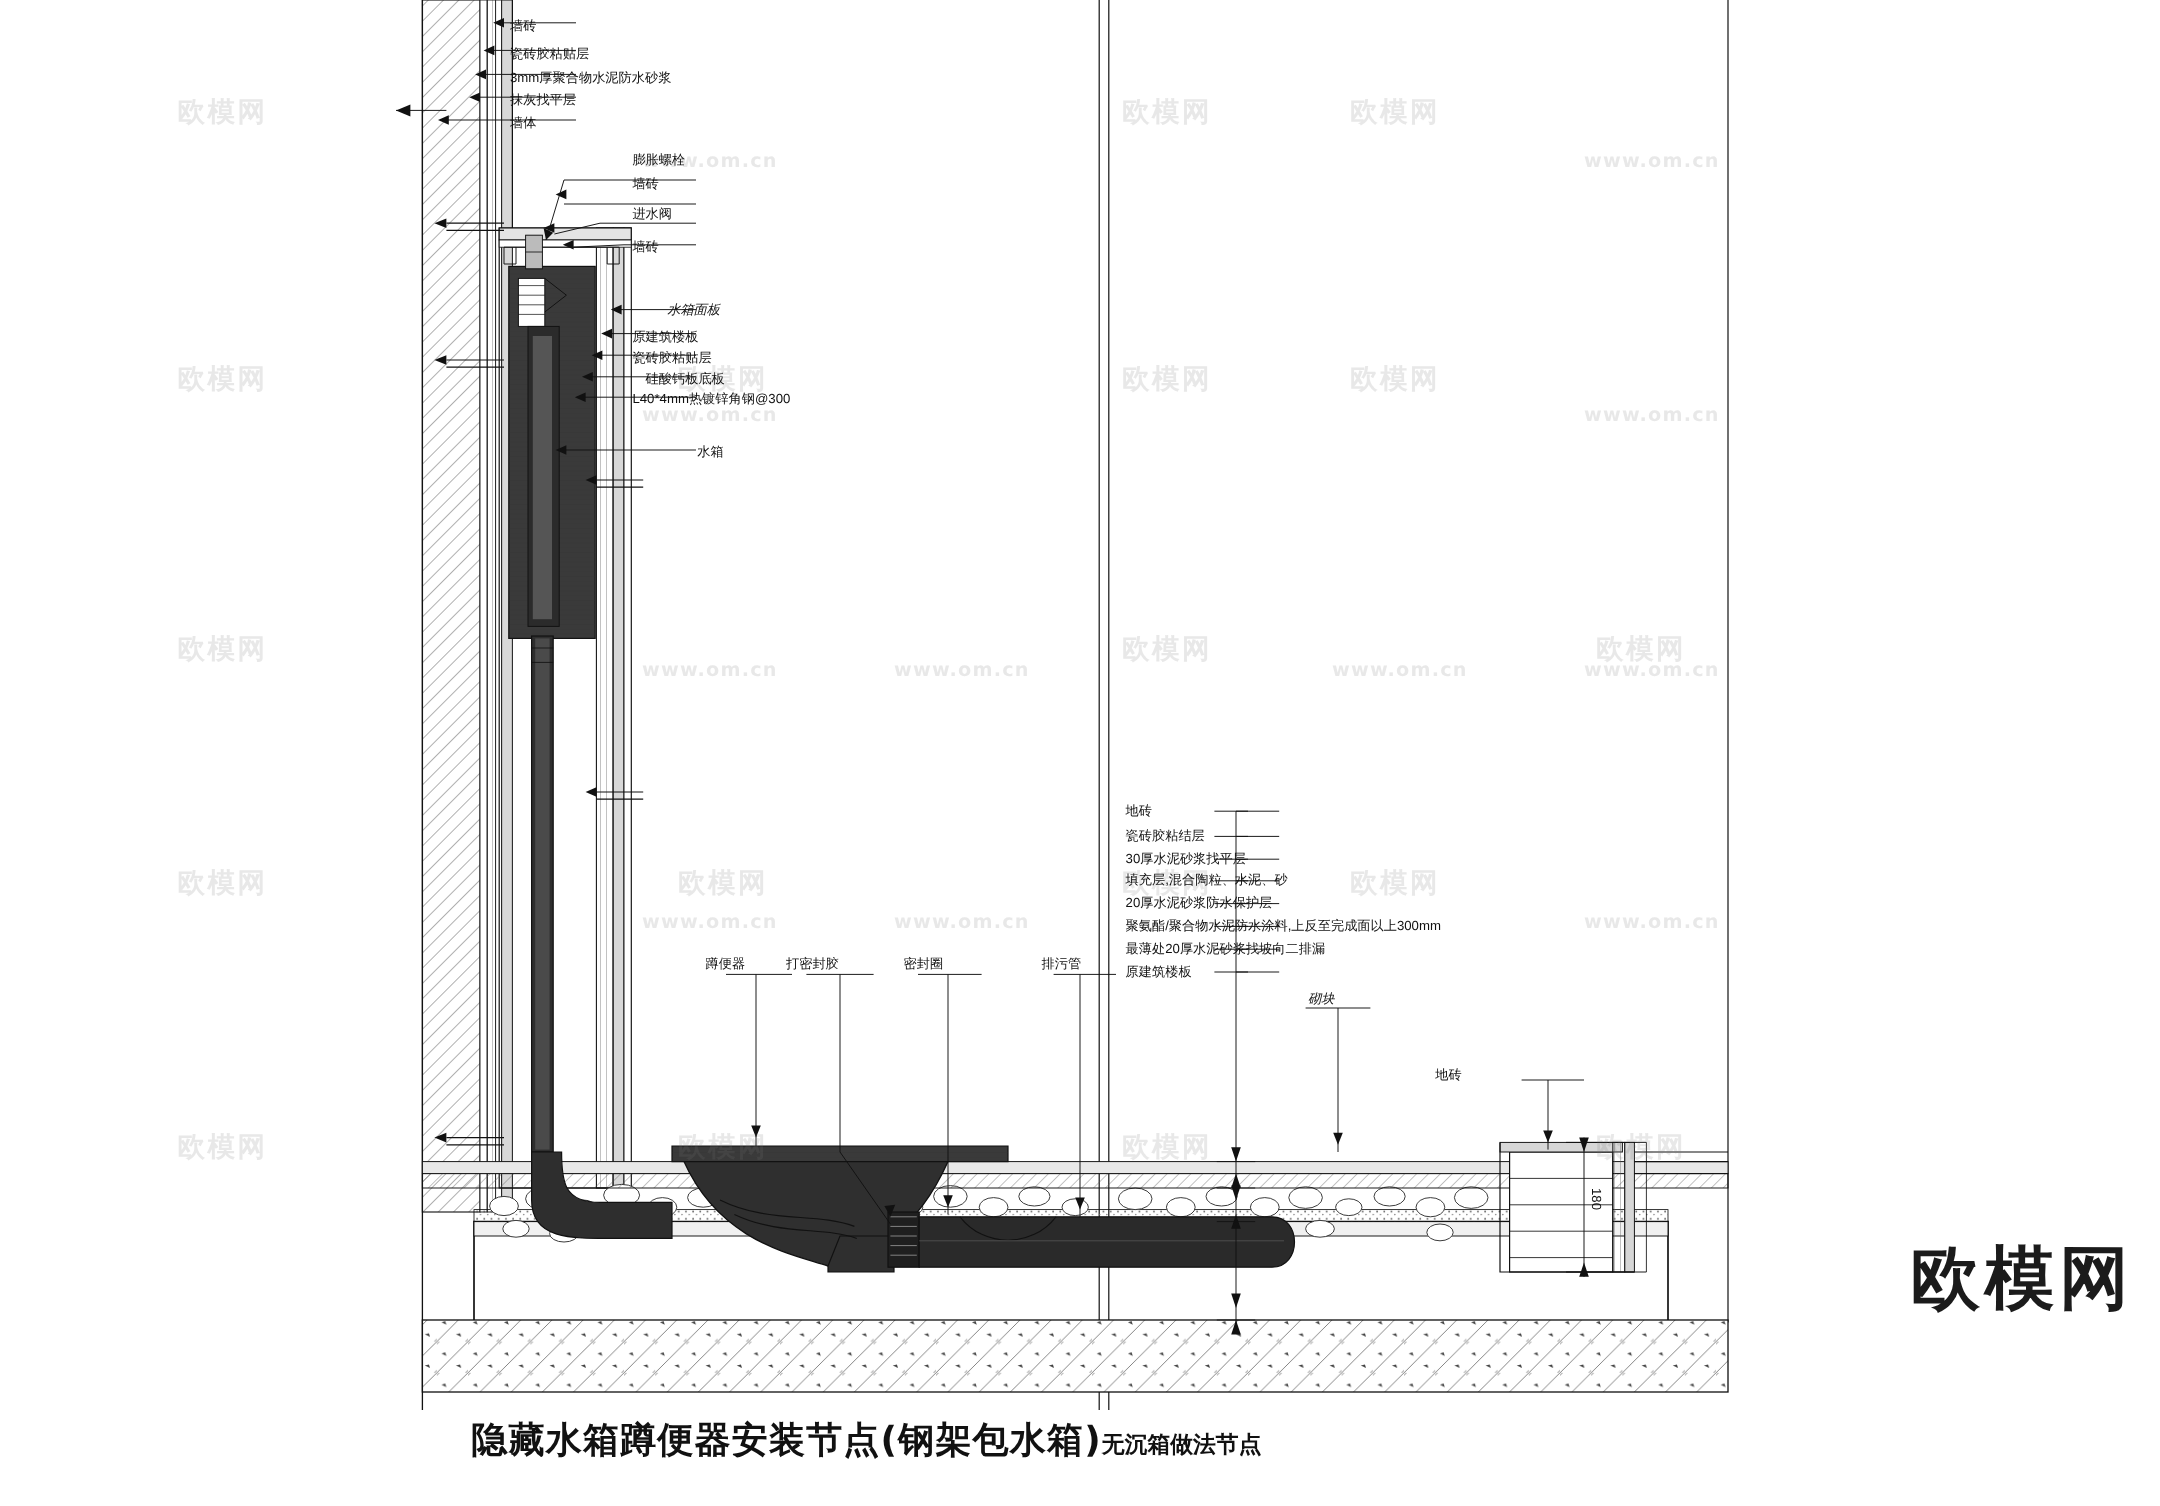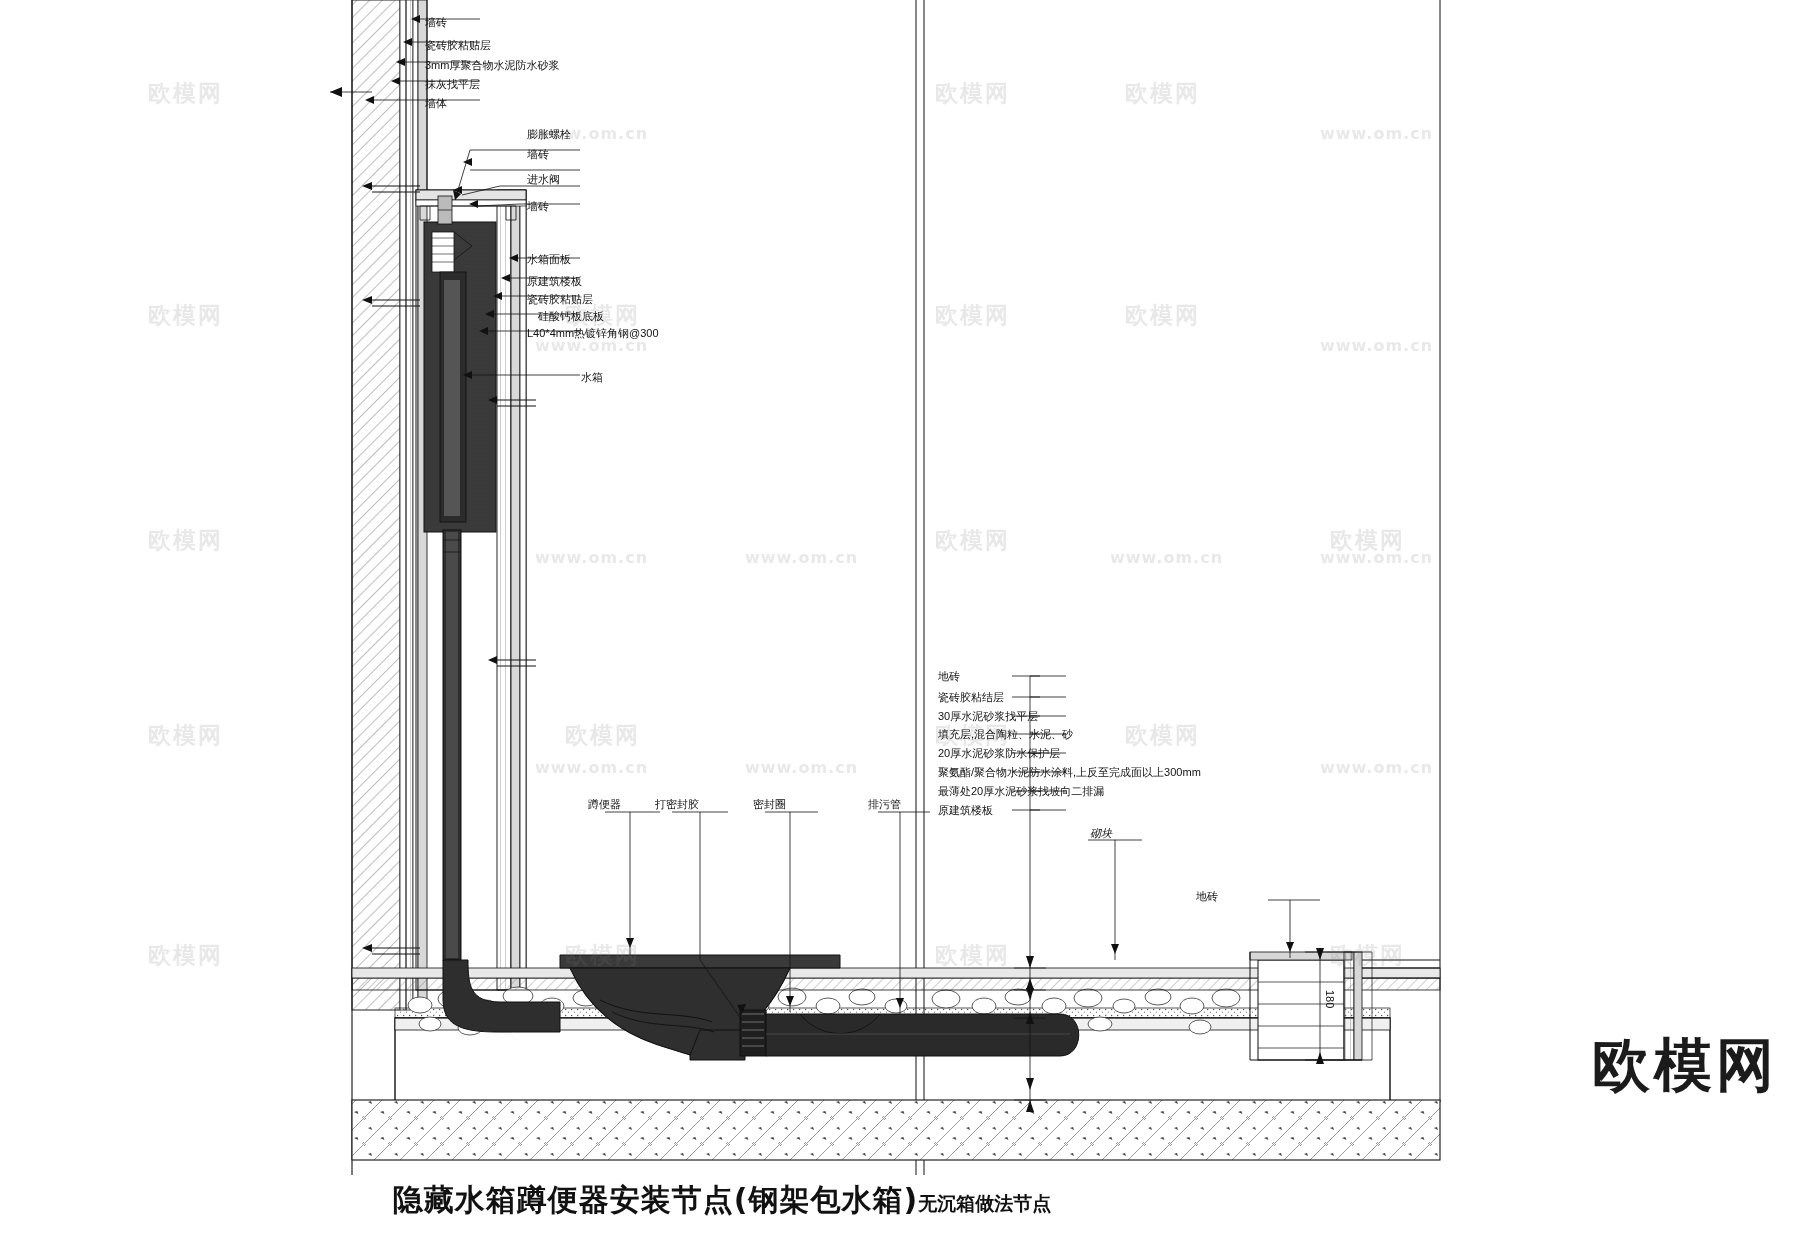--- a/index.html
+++ b/index.html
@@ -401,21 +401,21 @@
       <div class="lbl" style="left: 425px; top: 39px;">瓷砖胶粘贴层</div>
       <div class="lbl" style="left: 425px; top: 59px;">3mm厚聚合物水泥防水砂浆</div>
       <div class="lbl" style="left: 425px; top: 78px;">抹灰找平层</div>
       <div class="lbl" style="left: 425px; top: 97px;">墙体</div>
     </div>
   <div id="lbl-cistern">
       <div class="lbl" style="left: 527px; top: 128px;">膨胀螺栓</div>
       <div class="lbl" style="left: 527px; top: 148px;">墙砖</div>
       <div class="lbl" style="left: 527px; top: 173px;">进水阀</div>
       <div class="lbl" style="left: 527px; top: 200px;">墙砖</div>
-      <div class="lbl" style="left: 527px; top: 253px;">水箱面板</div>
+      <div class="lbl" style="left: 556px; top: 253px; font-style: italic;">水箱面板</div>
       <div class="lbl" style="left: 527px; top: 275px;">原建筑楼板</div>
       <div class="lbl" style="left: 527px; top: 293px;">瓷砖胶粘贴层</div>
       <div class="lbl" style="left: 527px; top: 310px; margin-left: 11px;">硅酸钙板底板</div>
       <div class="lbl" style="left: 527px; top: 327px;">L40*4mm热镀锌角钢@300</div>
       <div class="lbl" style="left: 545px; top: 371px; padding-left: 36px;">水箱</div>
     </div>
   <div id="lbl-floor">
       <div class="lbl" style="left: 938px; top: 670px;">地砖</div>
       <div class="lbl" style="left: 938px; top: 691px;">瓷砖胶粘结层</div>
       <div class="lbl" style="left: 938px; top: 710px;">30厚水泥砂浆找平层</div>

